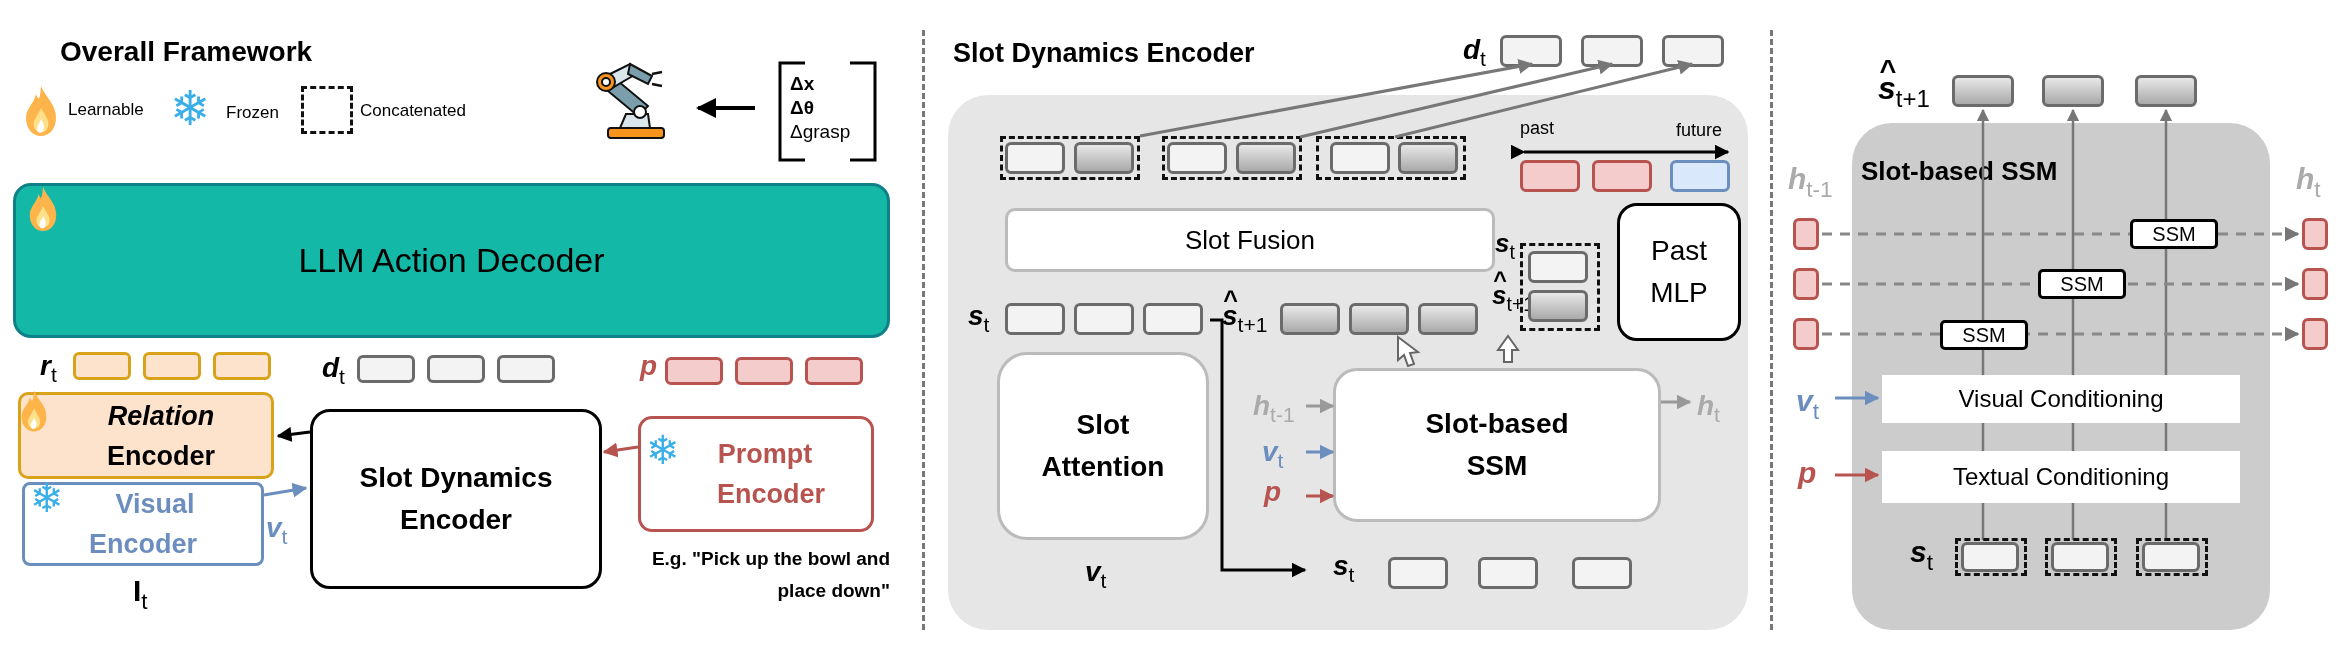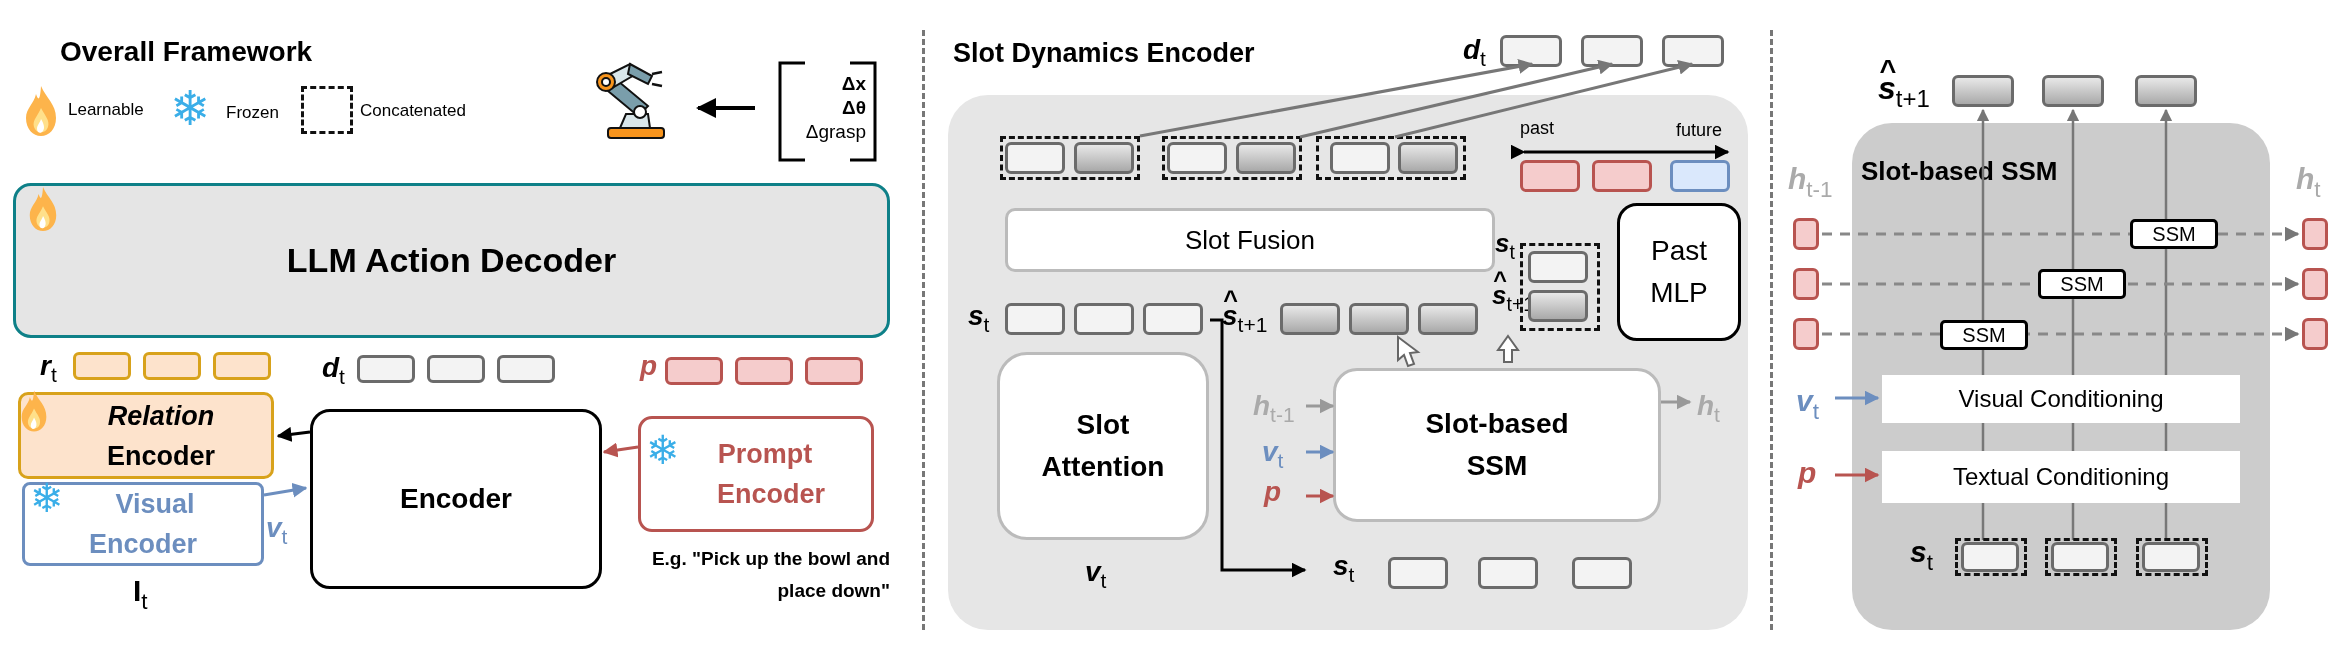--- a/index.html
+++ b/index.html
@@ -77,27 +77,27 @@
   <path d="M805 63 L780 63 L780 160 L805 160" fill="none" stroke="#000" stroke-width="3"></path>
   <path d="M850 63 L875 63 L875 160 L850 160" fill="none" stroke="#000" stroke-width="3"></path>
 
   <line x1="310" y1="432" x2="278" y2="436" stroke="#000" stroke-width="3" marker-end="url(#ah-black)"></line>
 
   <line x1="264" y1="495" x2="306" y2="488" stroke="#6c8ebf" stroke-width="3" marker-end="url(#ah-blue)"></line>
 
   <line x1="638" y1="447" x2="604" y2="452" stroke="#b85450" stroke-width="3" marker-end="url(#ah-red)"></line>
 </svg>
 
-<div class="abs" style="left:790px; top:72px; width:76px; text-align:right; font-size:19px; line-height:24px;">
+<div class="abs" style="left:790px; top:72px; width:76px; text-align:left; font-size:19px; line-height:24px;">
   <div style="font-weight:bold;">Δx</div>
   <div style="font-weight:bold;">Δθ</div>
   <div>Δgrasp</div>
 </div>
 
-<div class="box" style="left:13px; top:183px; width:877px; height:155px; background:#e5e5e5; border:3px solid #0e8088; border-radius:18px; font-weight:bold; font-size:34px;">
+<div class="box" style="left:13px; top:183px; width:877px; height:155px; background:#14b8a6; border:3px solid #0e8088; border-radius:18px; font-weight:normal; font-size:34px;">
   <span>LLM Action Decoder</span>
 </div>
 <div class="abs" style="left:28px; top:186px;">
   <svg width="30" height="46" viewBox="0 0 34 50">
       <path d="M17 0 C22 12 32 18 32 32 C32 43 25 50 17 50 C9 50 2 43 2 32 C2 22 10 18 12 8 C14 14 16 16 17 0Z" fill="#fdb44b"></path>
       <path d="M17 22 C21 30 26 34 24 41 C22 48 12 48 10 41 C8 34 14 30 17 22Z" fill="#ffe08a"></path>
       <path d="M17 33 C20 38 21 42 19 45 C17 48 13 47 13 43 C13 39 16 37 17 33Z" fill="#fff"></path>
     </svg>
 </div>
 
@@ -130,20 +130,21 @@
 
 <div class="box" style="left:22px; top:482px; width:242px; height:84px; background:#fff; border:3px solid #6c8ebf; border-radius:8px; font-weight:bold; font-size:27px; line-height:40px; color:#6c8ebf; flex-direction:column;">
   <span style="margin-left:24px;">Visual</span>
   <span>Encoder</span>
 </div>
 <div class="abs" style="left:30px; top:478px; font-size:40px; color:#3aaee8; line-height:40px;">❄</div>
 <div class="abs math" style="left:266px; top:512px; font-size:28px; color:#6c8ebf;"><span>v</span><span class="sub">t</span></div>
 <div class="abs" style="left:133px; top:574px; font-size:30px; font-weight:bold;"><span>I</span><span class="sub" style="font-weight:normal;">t</span></div>
 
 <div class="box" style="left:310px; top:409px; width:292px; height:180px; background:#fff; border:3px solid #000; border-radius:20px; font-weight:bold; font-size:28px; line-height:42px; flex-direction:column;">
+  <span>Slot Dynamics</span>
   <span>Encoder</span>
 </div>
 
 <div class="box" style="left:638px; top:416px; width:236px; height:116px; background:#fff; border:3px solid #b85450; border-radius:14px; font-weight:bold; font-size:27px; line-height:40px; color:#b85450; flex-direction:column;">
   <span style="margin-left:18px;">Prompt</span>
   <span style="margin-left:30px;">Encoder</span>
 </div>
 <div class="abs" style="left:646px; top:430px; font-size:40px; color:#3aaee8; line-height:40px;">❄</div>
 <div class="abs" style="left:600px; top:543px; width:290px; text-align:right; font-weight:bold; font-size:19px; line-height:32px;">
   <div>E.g. "Pick up the bowl and</div>

